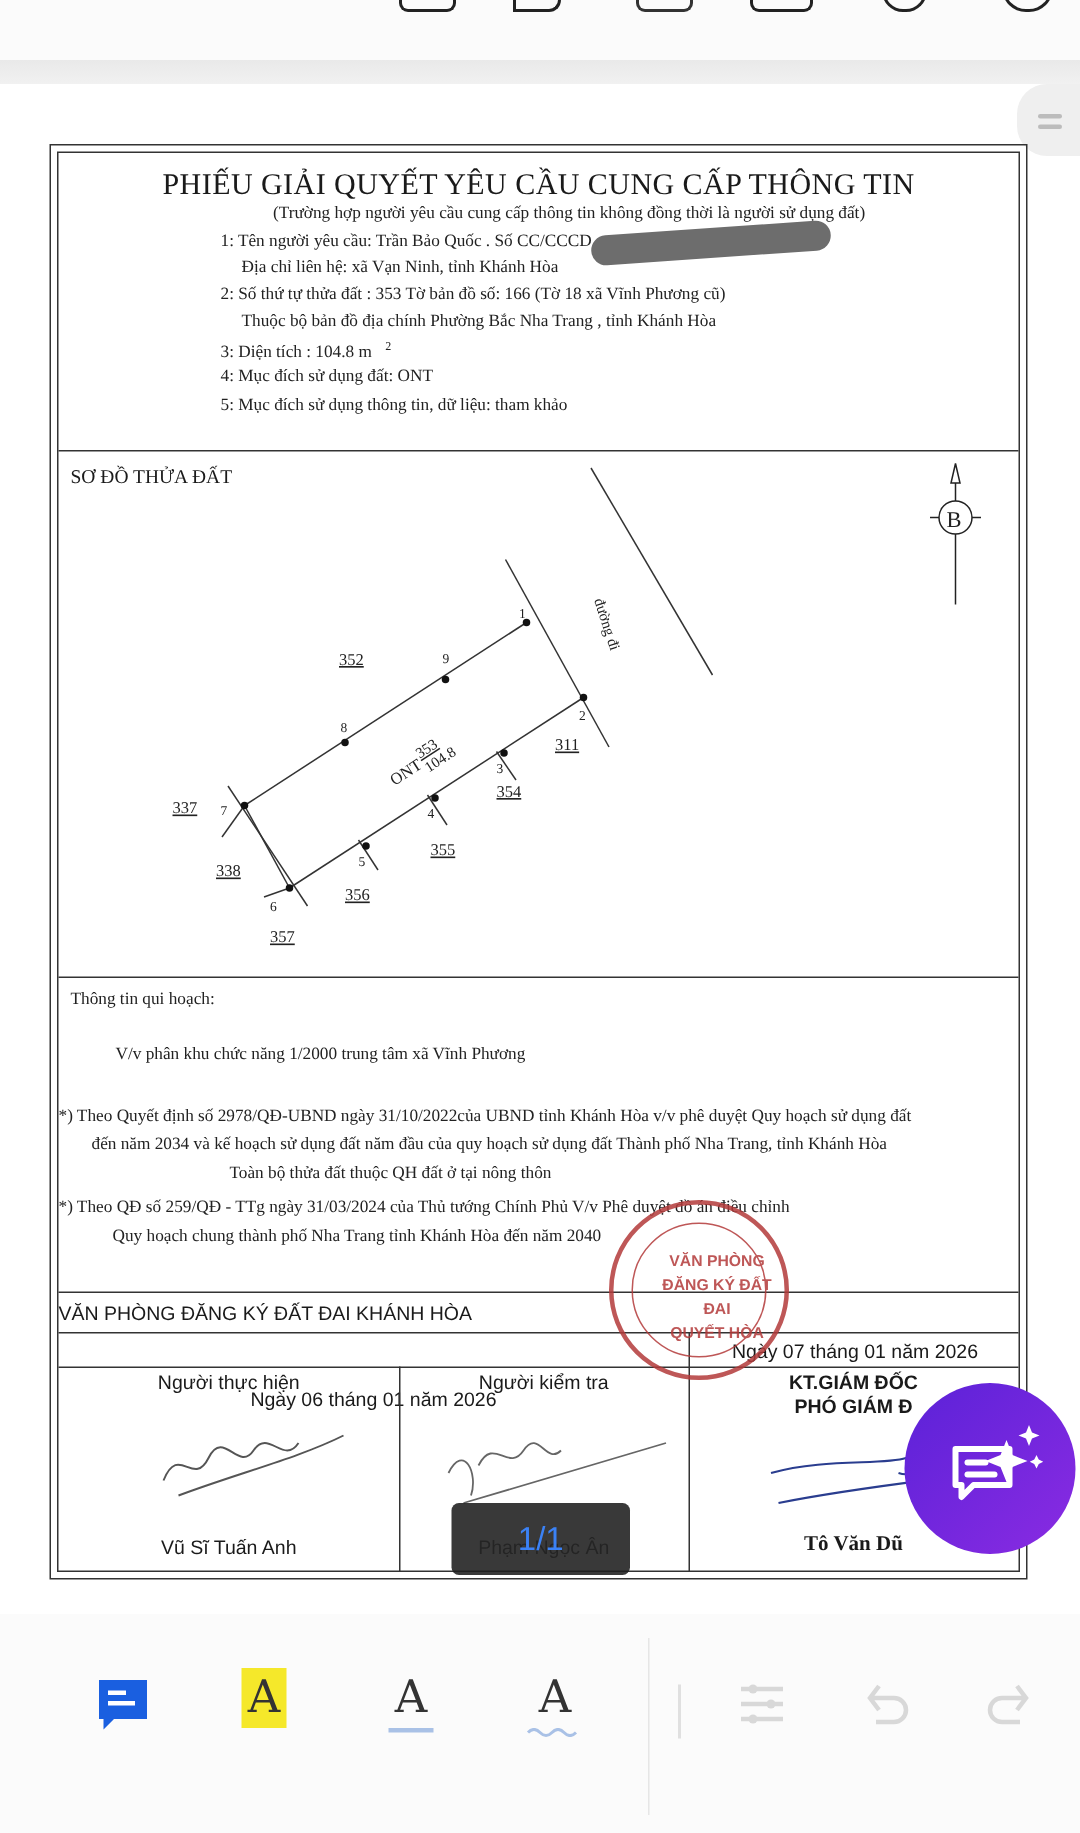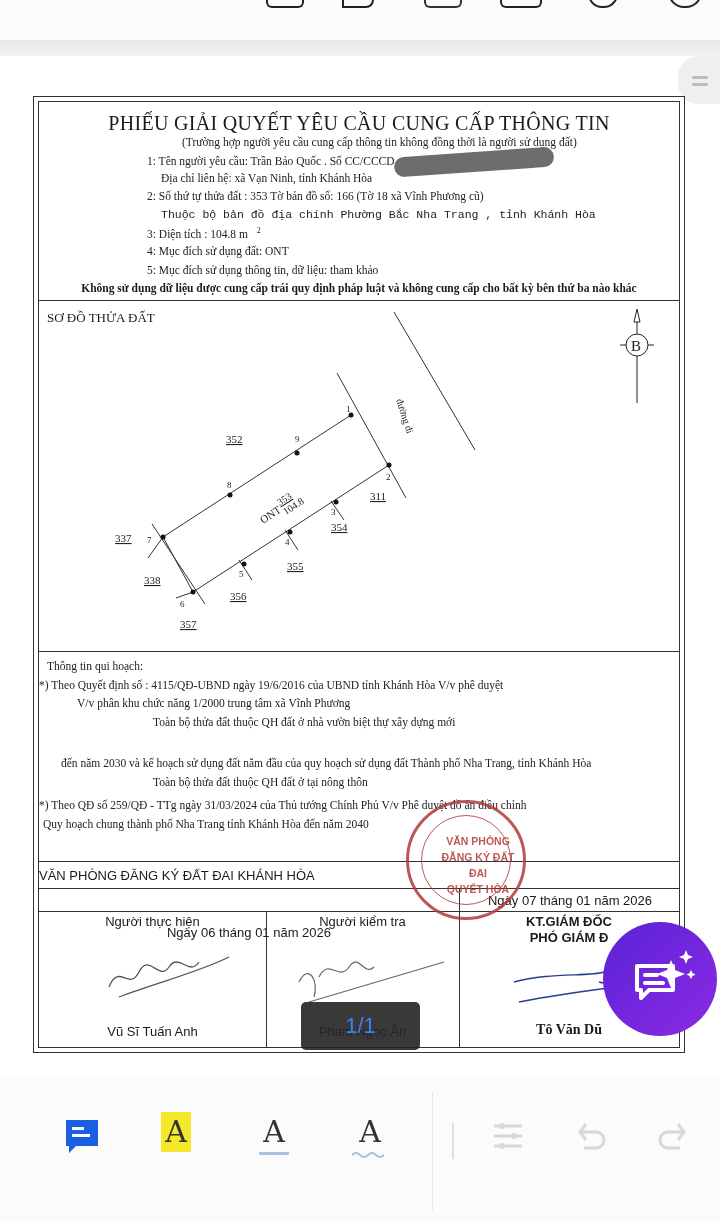--- a/index.html
+++ b/index.html
@@ -54,28 +54,27 @@
 <div class="page-outer">
   <div class="page-inner">
 
     <div class="doc-title">PHIẾU GIẢI QUYẾT YÊU CẦU CUNG CẤP THÔNG TIN</div>
     <div class="line" style="left:143px;top:34px;">(Trường hợp người yêu cầu cung cấp thông tin không đồng thời là người sử dụng đất)</div>
 
     <div class="line" style="left:108px;top:53px;">1: Tên người yêu cầu: Trần Bảo Quốc . Số CC/CCCD</div>
     <div style="position:absolute;left:355px;top:50px;width:160px;height:20px;background:#6d6d6d;border-radius:10px;transform:rotate(-4deg);"></div>
     <div class="line" style="left:122px;top:70px;">Địa chỉ liên hệ: xã Vạn Ninh, tỉnh Khánh Hòa</div>
     <div class="line" style="left:108px;top:88px;">2: Số thứ tự thửa đất : 353    Tờ bản đồ số:  166 (Tờ 18 xã Vĩnh Phương cũ)</div>
-    <div class="line" style="left:122px;top:106px;font-family:Liberation Mono, monospace;">Thuộc bộ bản đồ địa chính Phường Bắc Nha Trang , tỉnh Khánh Hòa</div>
+    <div class="line" style="left:122px;top:106px;">Thuộc bộ bản đồ địa chính Phường Bắc Nha Trang , tỉnh Khánh Hòa</div>
     <div class="line" style="left:108px;top:124px;">
       <span>3: Diện tích :  104.8 m</span>
       <sup style="font-size:8px;margin-left:6px;">2</sup>
     </div>
     <div class="line" style="left:108px;top:143px;">4: Mục đích sử dụng đất:  ONT</div>
     <div class="line" style="left:108px;top:162px;">5: Mục đích sử dụng thông tin, dữ liệu: tham khảo</div>
-    <div class="warn">Không sử dụng dữ liệu được cung cấp trái quy định pháp luật và không cung cấp cho bất kỳ bên thứ ba nào khác</div>
     <div class="hr" style="top:198px;"></div>
 
     <div class="section-label">SƠ ĐỒ THỬA ĐẤT</div>
 
     <svg class="diagram" viewBox="0 0 640 350">
       <g stroke="#333" stroke-width="1" fill="none">
         <line x1="355" y1="10" x2="436" y2="148"></line>
         <line x1="298" y1="71" x2="367" y2="196"></line>
         <line x1="312" y1="113" x2="124" y2="235"></line>
         <line x1="124" y1="235" x2="154" y2="290"></line>
@@ -132,27 +131,26 @@
         <circle cx="598" cy="43" r="11" fill="#fff"></circle>
         <line x1="581" y1="43" x2="587" y2="43"></line>
           <line x1="609" y1="43" x2="615" y2="43"></line>
       </g>
       <text x="592" y="49" font-family="Liberation Serif, serif" font-size="15" fill="#222">B</text>
     </svg>
 
     <div class="hr" style="top:549px;"></div>
 
     <div class="line" style="left:8px;top:558px;">Thông tin qui hoạch:</div>
-    <div class="line" style="left:0px;top:577px;">*) Theo Quyết định số : 4115/QĐ-UBND ngày 19/6/2016 của UBND tỉnh Khánh Hòa V/v phê duyệt</div>
     <div class="line" style="left:38px;top:595px;">V/v phân khu chức năng 1/2000 trung tâm xã Vĩnh Phương</div>
-    <div class="line" style="left:114px;top:614px;">Toàn bộ thửa đất thuộc QH đất ở nhà vườn biệt thự xây dựng mới</div>
-    <div class="line" style="left:22px;top:655px;">đến năm 2030 và kế hoạch sử dụng đất năm đầu của quy hoạch sử dụng đất Thành phố Nha Trang, tỉnh Khánh Hòa</div>
+    <div class="line" style="left:0px;top:636px;">*) Theo Quyết định số 2978/QĐ-UBND ngày 31/10/2022của UBND tỉnh Khánh Hòa v/v phê duyệt Quy hoạch sử dụng đất</div>
+    <div class="line" style="left:22px;top:655px;">đến năm 2034 và kế hoạch sử dụng đất năm đầu của quy hoạch sử dụng đất Thành phố Nha Trang, tỉnh Khánh Hòa</div>
     <div class="line" style="left:114px;top:674px;">Toàn bộ thửa đất thuộc QH đất ở tại nông thôn</div>
     <div class="line" style="left:0px;top:697px;">*) Theo QĐ số 259/QĐ - TTg ngày 31/03/2024 của Thủ tướng Chính Phủ V/v Phê duyệt đồ án điều chỉnh</div>
-    <div class="line" style="left:4px;top:716px;">Quy hoạch chung thành phố Nha Trang tỉnh Khánh Hòa đến năm 2040</div>
+    <div class="line" style="left:36px;top:716px;">Quy hoạch chung thành phố Nha Trang tỉnh Khánh Hòa đến năm 2040</div>
 
     <div class="hr" style="top:759px;"></div>
     <div class="office" style="top:766px;">VĂN PHÒNG ĐĂNG KÝ ĐẤT ĐAI KHÁNH HÒA</div>
     <div class="hr" style="top:786px;"></div>
     <div class="sig-cell" style="left:0;width:420px;top:791px;margin-top:32px;">Ngày 06 tháng 01 năm  2026</div>
     <div class="sig-cell" style="left:426px;width:210px;top:791px;">Ngày 07 tháng  01 năm  2026</div>
     <div class="hr" style="top:809px;"></div>
     <div class="vline" style="left:420px;top:786px;height:160px;"></div>
     <div class="vline" style="left:227px;top:809px;height:137px;"></div>
 

